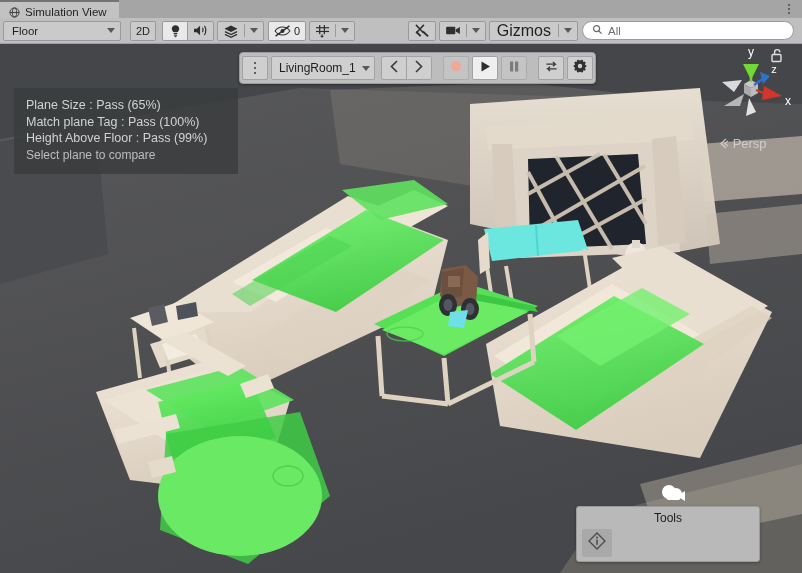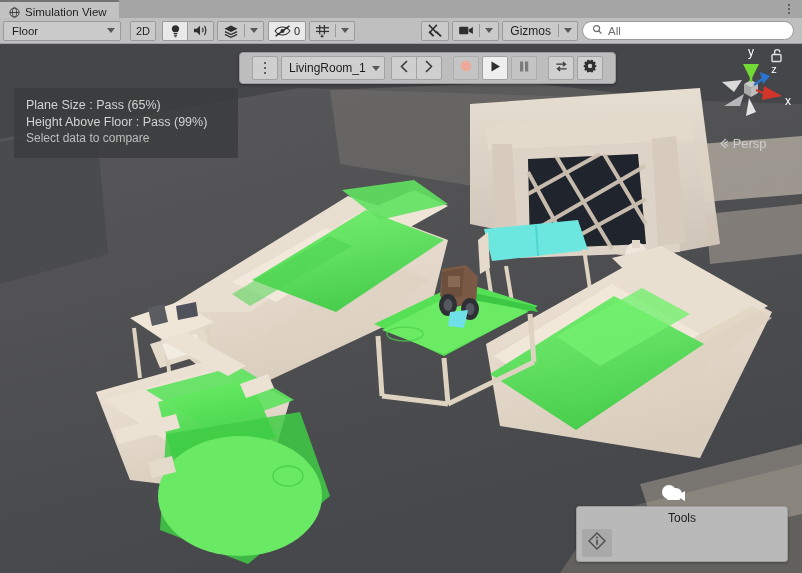--- a/index.html
+++ b/index.html
@@ -61,41 +61,41 @@
   .tgroup .tbtn{border-radius:0;margin-left:-1px;}
   .tgroup .tbtn:first-child{border-radius:2px 0 0 2px;margin-left:0;}
   .tgroup .tbtn:last-child{border-radius:0 2px 2px 0;}
   .tbtn svg{display:block;}
   .capsule{
     height:20px;background:#cacaca;border:1px solid #9a9a9a;border-radius:2px;
     display:flex;align-items:center;margin-left:3px;box-sizing:border-box;
   }
   .capsule>*{display:flex;align-items:center;justify-content:center;height:100%;padding:0 5px;}
   .vbar{width:1px;height:13px;background:#9a9a9a;padding:0 !important;}
-  .gizlabel{font-size:12px;color:#1f1f1f;padding:0 7px;text-align:center;}
+  .gizlabel{font-size:16px;color:#1f1f1f;padding:0 7px;text-align:center;}
   .search{
     height:19px;width:212px;margin-left:4px;margin-right:8px;
     background:#ffffff;border:1px solid #9a9a9a;border-radius:10px;
     display:flex;align-items:center;gap:5px;padding:0 9px;box-sizing:border-box;
     font-size:11.5px;color:#6e6e6e;
   }
   .spacer{flex:1;}
 
   
   .scene{
     position:absolute;left:0;top:44px;width:802px;height:529px;
     overflow:hidden;background:#4e4e50;
   }
   .scene svg{position:absolute;left:0;top:0;}
 
   
   .playbar{
     position:absolute;left:239px;top:52px;height:32px;
     background:#bdbdbd;border:1px solid #9d9d9d;border-radius:4px;
-    display:flex;align-items:center;padding:0 12px;gap:3px;
+    display:flex;align-items:center;padding:0 2px;gap:3px;
     box-sizing:border-box;
     box-shadow:0 1px 3px rgba(0,0,0,.35);
   }
   .pb{
     height:24px;min-width:26px;
     background:#cfcfcf;border:1px solid #a2a2a2;border-radius:2px;
     display:flex;align-items:center;justify-content:center;
     box-sizing:border-box;
   }
   .pb.active{background:#efefef;}
@@ -123,21 +123,21 @@
     padding:9px 12px 11px 12px;box-sizing:border-box;
   }
   .infopanel h1{
     margin:0 0 7px 0;font-size:12.5px;font-weight:bold;color:#ffffff;
   }
   .infopanel .row{font-size:12.5px;color:#d2d2d2;line-height:16.5px;}
   .infopanel .row.dim{color:#bdbdbd;font-size:12px;}
 
   
   .toolspanel{
-    position:absolute;left:576px;top:506px;width:212px;height:56px;
+    position:absolute;left:576px;top:506px;width:184px;height:56px;
     background:#b9b9b9;border:1px solid #9c9c9c;border-radius:3px;
     box-sizing:border-box;
     box-shadow:0 1px 3px rgba(0,0,0,.3);
   }
   .toolspanel .ttitle{
     text-align:center;font-size:12px;color:#1d1d1d;padding-top:4px;
   }
   .toolbtn{
     position:absolute;left:5px;top:22px;width:30px;height:28px;
     background:#a9a9a9;border-radius:2px;
@@ -505,22 +505,23 @@
         <svg width="14" height="14" viewBox="0 0 14 14">
           <path d="M7 1.2 l1.1.35 .6-.95 1.5.85 -.25 1.1 .95.55 1-.5 .85 1.5 -.8.8 .25 1.1 1.1.3 v1.7 l-1.1.3 -.25 1.1 .8.8 -.85 1.5 -1-.5 -.95.55 .25 1.1 -1.5.85 -.6-.95 -1.1.35 -1.1-.35 -.6.95 -1.5-.85 .25-1.1 -.95-.55 -1 .5 -.85-1.5 .8-.8 -.25-1.1 -1.1-.3 v-1.7 l1.1-.3 .25-1.1 -.8-.8 .85-1.5 1 .5 .95-.55 -.25-1.1 1.5-.85 .6.95z" fill="#303030"></path>
           <circle cx="7" cy="7" r="2.2" fill="#cfcfcf"></circle>
         </svg>
       </span>
     </div>
   </div>
 
   <div class="infopanel">
     <div class="row">Plane Size : Pass (65%)</div>
+    <div class="row">Match plane Tag : Pass (100%)</div>
     <div class="row">Height Above Floor : Pass (99%)</div>
-    <div class="row dim">Select data to compare</div>
+    <div class="row dim">Select plane to compare</div>
   </div>
 
   <div class="toolspanel">
     <div class="ttitle">Tools</div>
     <div class="toolbtn">
       <span>
         <svg width="20" height="20" viewBox="0 0 20 20">
           <path d="M10 2 L18 10 L10 18 L2 10z" fill="none" stroke="#4d4d4d" stroke-width="1.4"></path>
           <circle cx="10" cy="6.6" r="1" fill="#4d4d4d"></circle>
           <rect x="9.2" y="8.6" width="1.6" height="5.2" fill="#4d4d4d"></rect>

